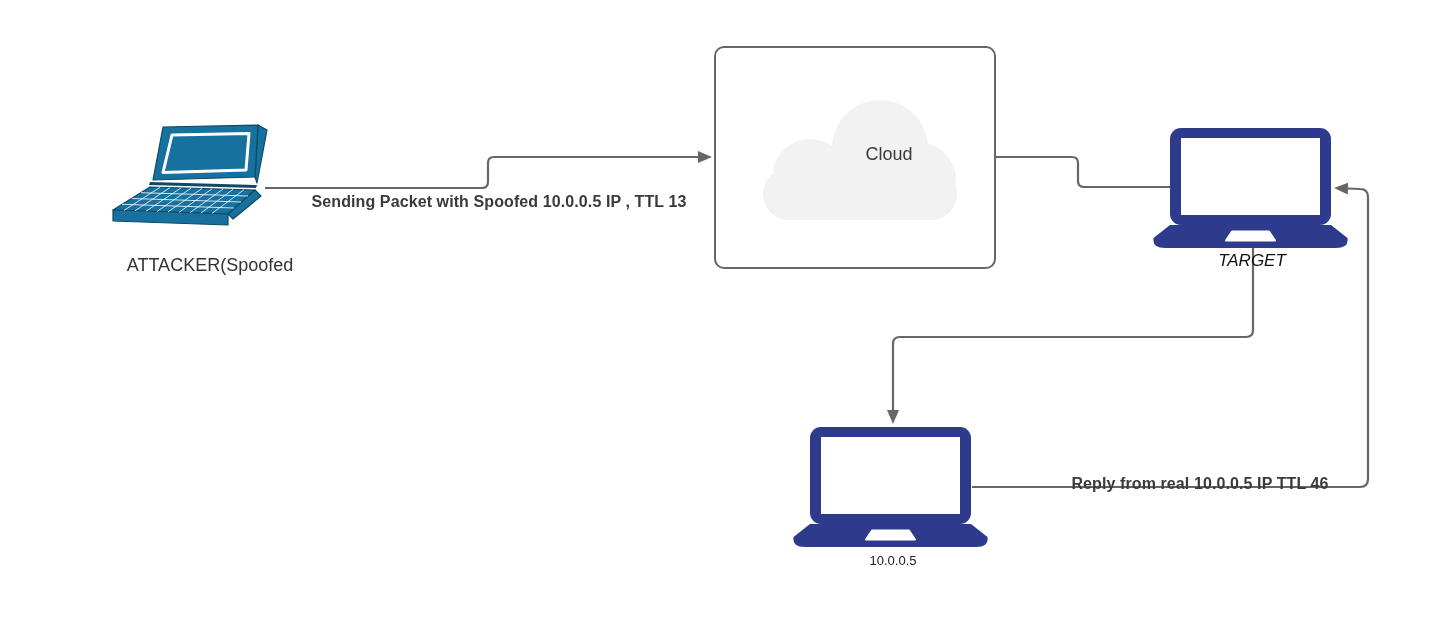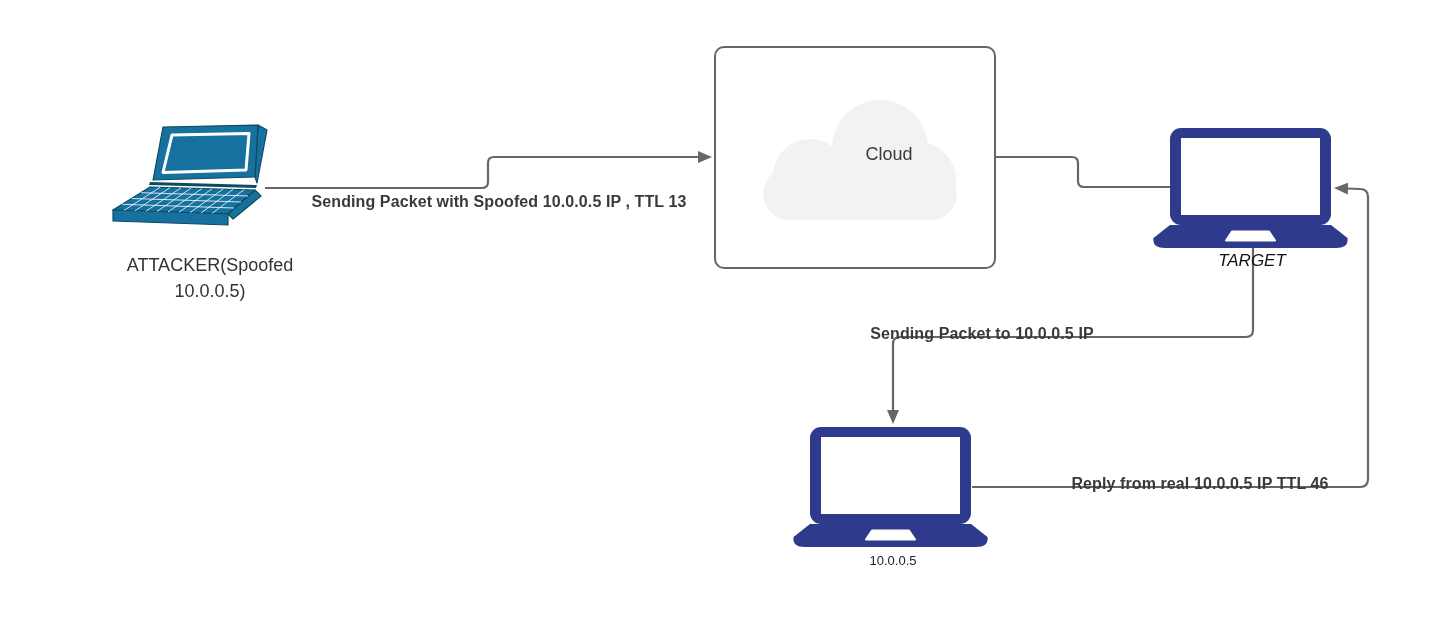--- a/index.html
+++ b/index.html
@@ -97,27 +97,25 @@
                M123,71.1 L90,94.6 M133,71.4 L101,95 M144,71.7 L112,95.4" fill="none" stroke="#ffffff" stroke-width="0.9" opacity="0.9"></path>
     </g>
 
     <use href="#navyLaptop" x="1153" y="128"></use>
 
     <use href="#navyLaptop" x="793" y="427"></use>
   </svg>
 
   <div class="lbl edge-lbl" style="left:499px; top:193px;text-align:center;">Sending Packet with Spoofed 10.0.0.5 IP , TTL 13</div>
 
-  <div class="lbl edge-lbl" style="left:982px; top:325px;">Sending Packet to 10.0.0.5 IP</div>
 
   <div class="lbl edge-lbl" style="left:1200px; top:475px;">Reply from real 10.0.0.5 IP TTL 46</div>
 
   <div class="lbl node-lbl attacker-lbl" style="left:190px; top:252px;">
     <div>ATTACKER(Spoofed</div>
-    <div>10.0.0.5)</div>
   </div>
 
   <div class="lbl cloud-lbl" style="left:855px; top:144px;margin-left:34px;">Cloud</div>
 
   <div class="lbl target-lbl" style="left:1252px; top:251px;">TARGET</div>
 
   <div class="lbl host-lbl" style="left:893px; top:553px;">10.0.0.5</div>
 
 </div>
 

